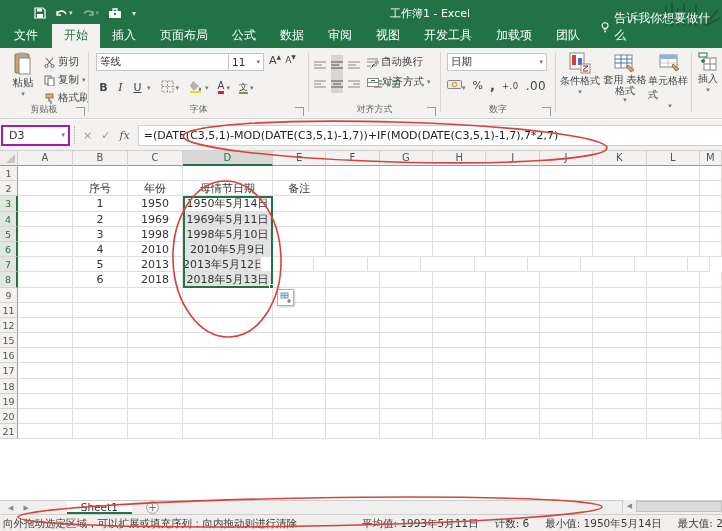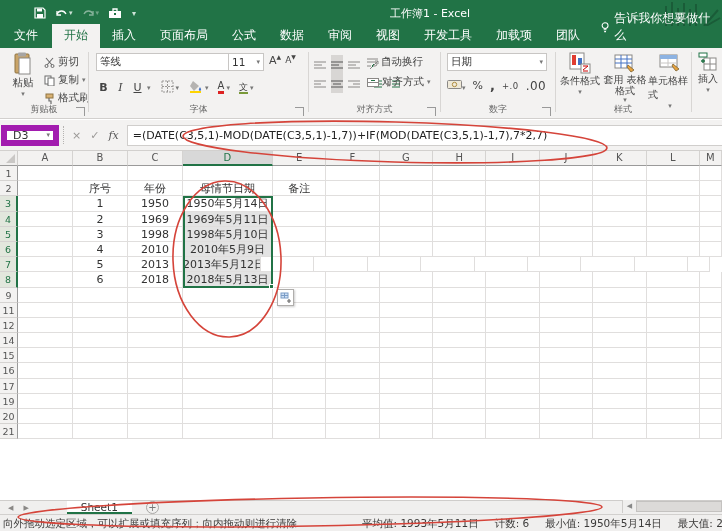--- a/index.html
+++ b/index.html
@@ -31,21 +31,21 @@
   .launcher { position:absolute; bottom:2px; width:9px; height:9px; border-left:1px solid #999; border-bottom:1px solid #999; transform:rotate(180deg); }
   .smallbtn { display:flex; align-items:center; gap:3px; font-size:10.5px; color:#444; height:16px; cursor:pointer; white-space:nowrap; }
   .caret { font-size:7px; color:#777; }
   .combo { background:#fff; border:1px solid #c8c6c4; height:18px; display:flex; align-items:center; font-size:10.5px; color:#333; padding:0 3px; }
   .combo .caret { margin-left:auto; }
   .fmtbtn { font-size:11px; color:#444; width:15px; text-align:center; cursor:pointer; }
   .bigbtn { display:flex; flex-direction:column; align-items:center; font-size:10.5px; color:#444; cursor:pointer; }
 
   
   .fbar { position:absolute; left:0; top:120px; width:722px; height:31px; background:#f3f2f1; display:flex; align-items:center; border-bottom:1px solid #d2d0ce; }
-  .namebox { width:58px; height:21px; background:#fff; border:6px solid #a21caf; margin-left:1px; display:flex; align-items:center; font-size:11px; color:#333; padding-left:6px; }
+  .namebox { width:69px; height:21px; background:#fff; border:2px solid #a21caf; margin-left:1px; display:flex; align-items:center; font-size:11px; color:#333; padding-left:6px; }
   .namebox .caret { margin-left:auto; margin-right:3px; }
   .fgrip { width:5px; height:18px; border-left:1px dotted #b5b3b1; margin:0 4px; }
   .fbtns { display:flex; align-items:center; gap:9px; margin-right:8px; font-size:11px; color:#9a9896; }
   .fx { font-style:italic; font-family:"DejaVu Serif","Liberation Serif",serif; color:#555; }
   .finput { flex:1; height:21px; background:#fff; border:1px solid #d0cecc; border-right:none; font-size:11px; color:#222; display:flex; align-items:center; padding-left:5px; white-space:nowrap; overflow:hidden; }
 
   
   .sheet { position:absolute; left:0; top:151px; width:722px; }
   .chrow { display:flex; height:15px; }
   .corner { width:18px; background:#f0efee; border-right:1px solid #cfcdcb; border-bottom:1px solid #9a9a9a; position:relative; }
@@ -341,21 +341,20 @@
       <div class="bigbtn" style="position:absolute;left:92px;top:4px;width:44px">
         <svg width="22" height="22" viewBox="0 0 22 22">
             <rect x="1" y="3" width="17" height="12" fill="#fff" stroke="#8a8886"></rect>
             <rect x="1" y="3" width="17" height="4" fill="#8db3e2"></rect>
             <path d="M1 11h17M9 7v8" stroke="#c8c6c4"></path>
             <path d="M14 12 l6 5 -3 2 -4-5z" fill="#e8a33d" stroke="#8f7443"></path>
           </svg>
         <span style="font-size:10px">单元格样式</span>
         <span class="caret">▾</span>
       </div>
-      <div class="glabel">样式</div>
     </div>
     <div class="gsep" style="left:691px"></div>
 
     <div class="rgroup" style="left:692px;width:30px">
       <div class="bigbtn" style="position:absolute;left:2px;top:4px;width:28px">
         <svg width="20" height="20" viewBox="0 0 20 20">
             <rect x="6" y="6" width="12" height="12" fill="#fff" stroke="#8a8886"></rect>
             <path d="M12 6v12M6 12h12" stroke="#8a8886"></path>
             <rect x="1" y="1" width="8" height="4" fill="#fff" stroke="#217346"></rect>
             <path d="M3 9h4M5 7v4" stroke="#217346" stroke-width="1.4"></path>
@@ -568,36 +567,20 @@
           <div class="gcell" style="width: 53.4px;"></div>
           <div class="gcell" style="width: 53.4px;"></div>
           <div class="gcell" style="width: 53.4px;"></div>
           <div class="gcell" style="width: 53.4px;"></div>
           <div class="gcell" style="width: 53.4px;"></div>
           <div class="gcell" style="width: 53.4px;"></div>
           <div class="gcell" style="width: 53.4px;"></div>
           <div class="gcell" style="width: 22px;"></div>
         </div>
         <div class="grow">
-          <div class="rhead">14</div>
-          <div class="gcell" style="width: 55px;"></div>
-          <div class="gcell" style="width: 55px;"></div>
-          <div class="gcell" style="width: 55px;"></div>
-          <div class="gcell" style="width: 90px;"></div>
-          <div class="gcell" style="width: 53.4px;"></div>
-          <div class="gcell" style="width: 53.4px;"></div>
-          <div class="gcell" style="width: 53.4px;"></div>
-          <div class="gcell" style="width: 53.4px;"></div>
-          <div class="gcell" style="width: 53.4px;"></div>
-          <div class="gcell" style="width: 53.4px;"></div>
-          <div class="gcell" style="width: 53.4px;"></div>
-          <div class="gcell" style="width: 53.4px;"></div>
-          <div class="gcell" style="width: 22px;"></div>
-        </div>
-        <div class="grow">
           <div class="rhead">15</div>
           <div class="gcell" style="width: 55px;"></div>
           <div class="gcell" style="width: 55px;"></div>
           <div class="gcell" style="width: 55px;"></div>
           <div class="gcell" style="width: 90px;"></div>
           <div class="gcell" style="width: 53.4px;"></div>
           <div class="gcell" style="width: 53.4px;"></div>
           <div class="gcell" style="width: 53.4px;"></div>
           <div class="gcell" style="width: 53.4px;"></div>
           <div class="gcell" style="width: 53.4px;"></div>
@@ -617,20 +600,36 @@
           <div class="gcell" style="width: 53.4px;"></div>
           <div class="gcell" style="width: 53.4px;"></div>
           <div class="gcell" style="width: 53.4px;"></div>
           <div class="gcell" style="width: 53.4px;"></div>
           <div class="gcell" style="width: 53.4px;"></div>
           <div class="gcell" style="width: 53.4px;"></div>
           <div class="gcell" style="width: 22px;"></div>
         </div>
         <div class="grow">
           <div class="rhead">17</div>
+          <div class="gcell" style="width: 55px;"></div>
+          <div class="gcell" style="width: 55px;"></div>
+          <div class="gcell" style="width: 55px;"></div>
+          <div class="gcell" style="width: 90px;"></div>
+          <div class="gcell" style="width: 53.4px;"></div>
+          <div class="gcell" style="width: 53.4px;"></div>
+          <div class="gcell" style="width: 53.4px;"></div>
+          <div class="gcell" style="width: 53.4px;"></div>
+          <div class="gcell" style="width: 53.4px;"></div>
+          <div class="gcell" style="width: 53.4px;"></div>
+          <div class="gcell" style="width: 53.4px;"></div>
+          <div class="gcell" style="width: 53.4px;"></div>
+          <div class="gcell" style="width: 22px;"></div>
+        </div>
+        <div class="grow">
+          <div class="rhead">18</div>
           <div class="gcell" style="width: 55px;"></div>
           <div class="gcell" style="width: 55px;"></div>
           <div class="gcell" style="width: 55px;"></div>
           <div class="gcell" style="width: 90px;"></div>
           <div class="gcell" style="width: 53.4px;"></div>
           <div class="gcell" style="width: 53.4px;"></div>
           <div class="gcell" style="width: 53.4px;"></div>
           <div class="gcell" style="width: 53.4px;"></div>
           <div class="gcell" style="width: 53.4px;"></div>
           <div class="gcell" style="width: 53.4px;"></div>

